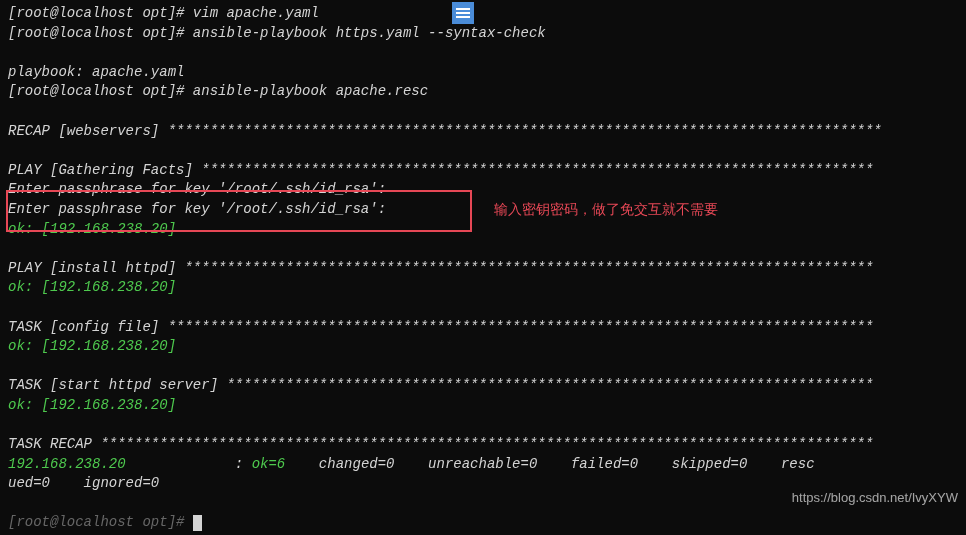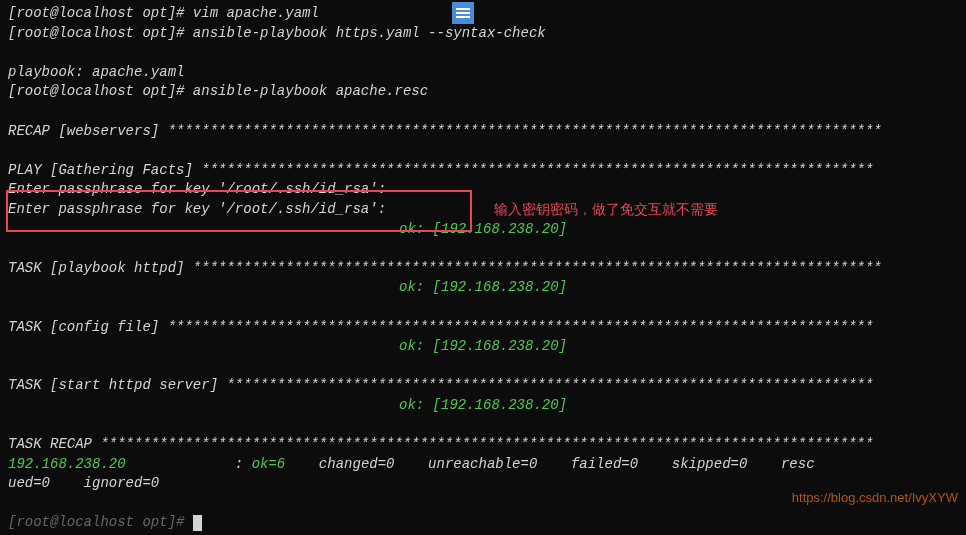--- a/index.html
+++ b/index.html
@@ -11,21 +11,21 @@
       color: #d4d4d4;
       width: 966px;
       height: 535px;
       overflow: hidden;
       position: relative;
       padding: 4px 8px;
     }
     .line { white-space: pre; font-style: italic; }
     .prompt { color: #d4d4d4; }
     .cmd { color: #d4d4d4; }
-    .green { color: #4ec94e; text-align: center; }
+    .green { color: #4ec94e; }
     .spacer { height: 1.4em; }
     .box {
       border: 2px solid #e74856;
       position: absolute;
       left: 6px;
       top: 190px;
       width: 466px;
       height: 42px;
       pointer-events: none;
     }
@@ -52,21 +52,21 @@
       content: '';
       width: 14px;
       height: 2px;
       background: #fff;
       box-shadow: 0 -4px 0 #fff, 0 4px 0 #fff;
     }
     .watermark {
       position: absolute;
       right: 8px;
       bottom: 28px;
-      color: #f97316;
+      color: #e5e5e5;
       font-family: sans-serif;
       font-size: 13px;
       opacity: 0.7;
       padding-left: 24px;
     }
     .cursor-block {
       display: inline-block;
       width: 9px;
       height: 16px;
       background: #d4d4d4;
@@ -85,21 +85,21 @@
 <div class="line">playbook: apache.yaml</div>
 <div class="line"><span class="prompt">[root@localhost opt]# </span><span class="cmd">ansible-playbook apache.resc</span></div>
 <div class="spacer"></div>
 <div class="line">RECAP [webservers] *************************************************************************************</div>
 <div class="spacer"></div>
 <div class="line">PLAY [Gathering Facts] ********************************************************************************</div>
 <div class="line">Enter passphrase for key '/root/.ssh/id_rsa':</div>
 <div class="line">Enter passphrase for key '/root/.ssh/id_rsa':</div>
 <div class="line green">ok: [192.168.238.20]</div>
 <div class="spacer"></div>
-<div class="line">TASK [playbook httpd] **********************************************************************************</div>
+<div class="line">PLAY [install httpd] **********************************************************************************</div>
 <div class="line green">ok: [192.168.238.20]</div>
 <div class="spacer"></div>
 <div class="line">TASK [config file] ************************************************************************************</div>
 <div class="line green">ok: [192.168.238.20]</div>
 <div class="spacer"></div>
 <div class="line">TASK [start httpd server] *****************************************************************************</div>
 <div class="line green">ok: [192.168.238.20]</div>
 <div class="spacer"></div>
 <div class="line">TASK RECAP ********************************************************************************************</div>
 <div class="line"><span class="green">192.168.238.20</span><span>             : </span><span class="green">ok=6   </span><span> changed=0    unreachable=0    failed=0    skipped=0    resc</span></div>

